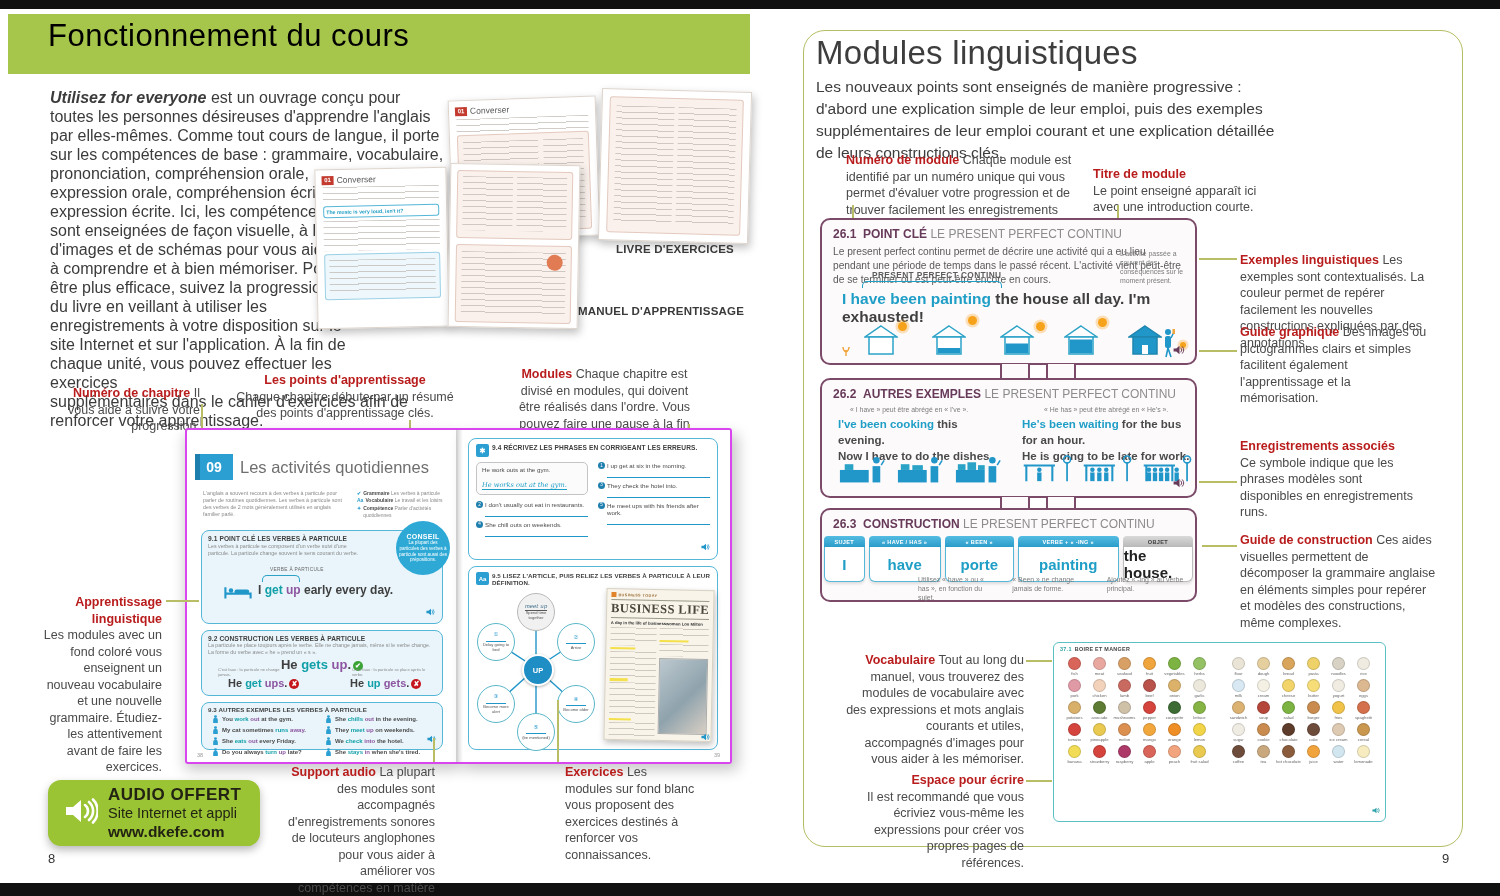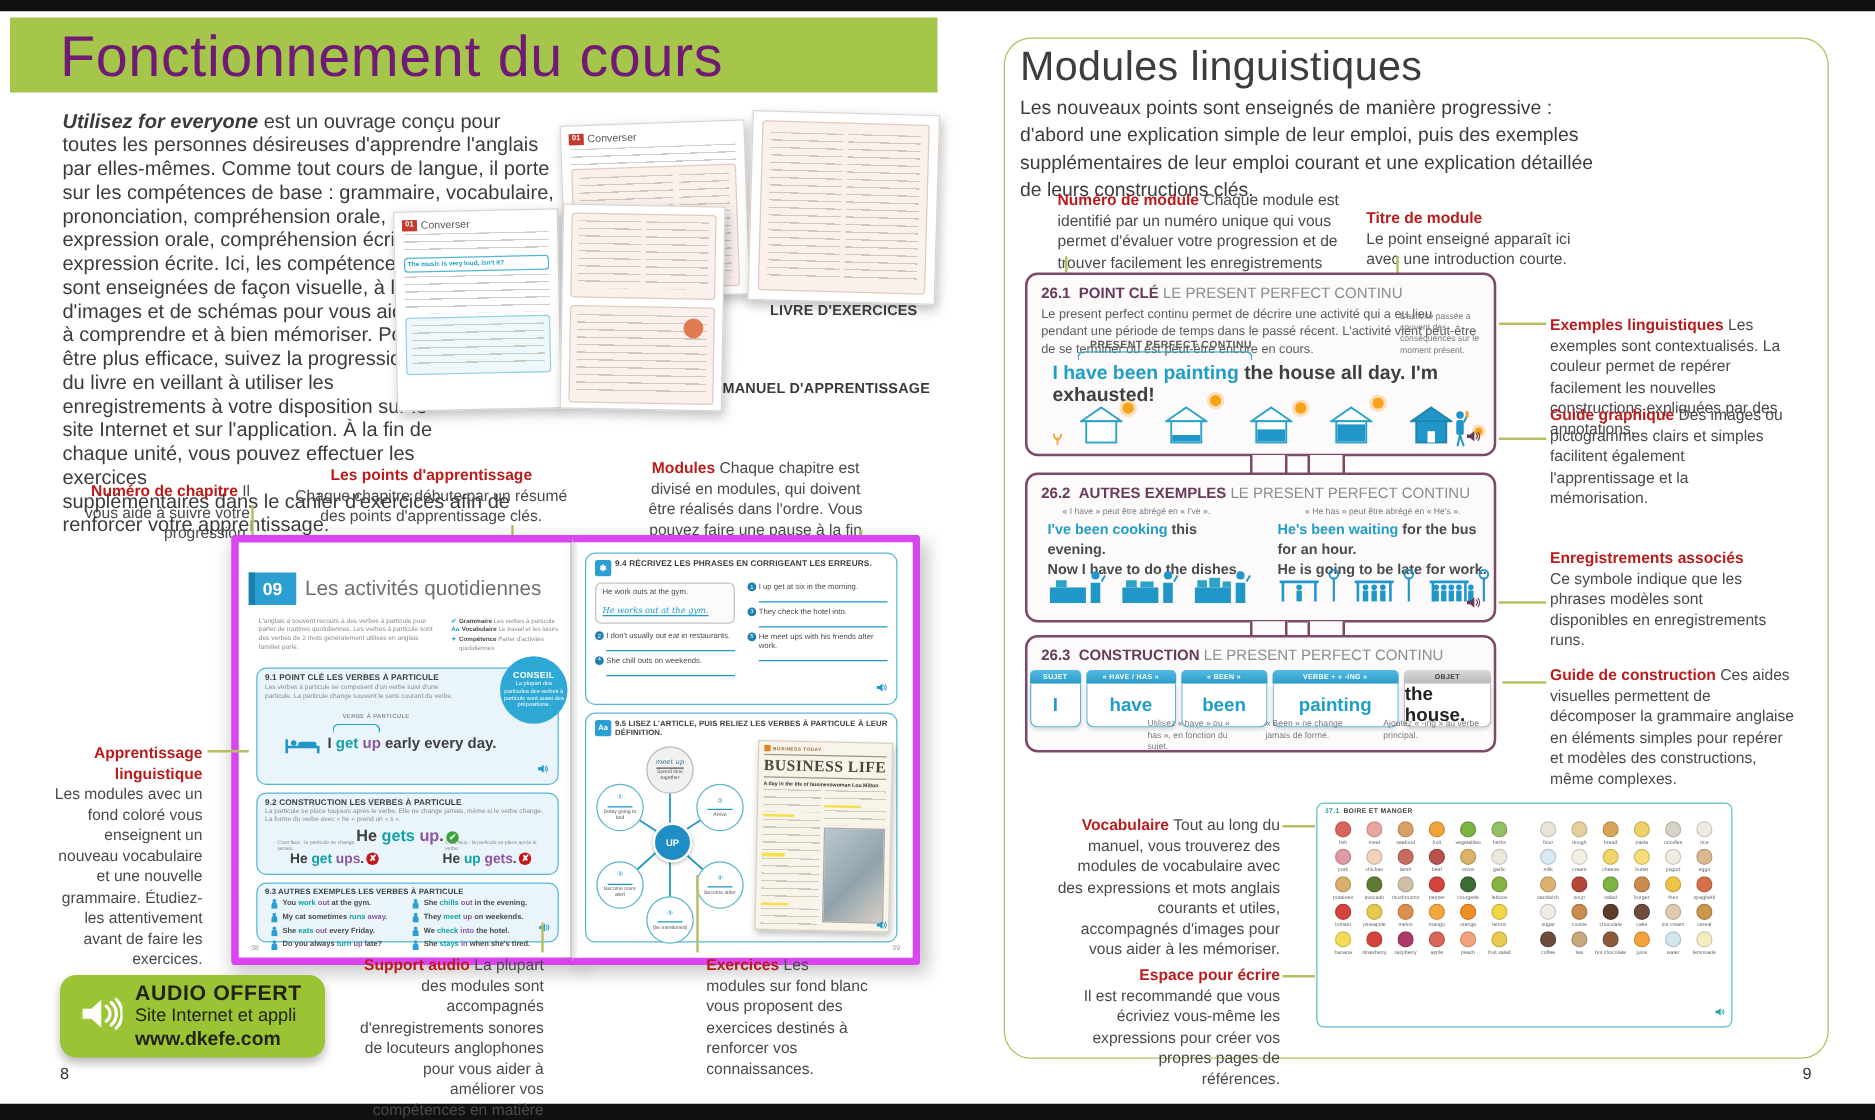--- a/index.html
+++ b/index.html
@@ -2,35 +2,35 @@
 <html><head>
 <meta charset="utf-8">
 <style>
   html,body{margin:0;padding:0}
   body{width:1500px;height:896px;position:relative;background:#fff;overflow:hidden;
        font-family:"Liberation Sans",sans-serif;color:#3c3c3c;-webkit-font-smoothing:antialiased}
   .abs{position:absolute}
   .bar{position:absolute;left:0;width:1500px;background:#101010}
   
   .banner{position:absolute;left:8px;top:14px;width:742px;height:60px;background:#a6c54b}
-  .banner h1{margin:0;padding:4px 0 0 40px;font-size:46px;font-weight:normal;color:#701a75;letter-spacing:.5px}
+  .banner h1{margin:0;padding:4px 0 0 40px;font-size:31px;font-weight:normal;color:#000000;letter-spacing:.5px}
   .introline{font-size:16px;line-height:19px;color:#3b3b3b}
   .ann{position:absolute;font-size:12.5px;line-height:1.32;color:#4a4a4a}
   .ann b{color:#b91c1c}
   .tr{text-align:right}.tc{text-align:center}
   .oline{position:absolute;background:#b9bd66}
   .pglabel{position:absolute;font-weight:bold;font-size:11.5px;color:#3a3a3a;letter-spacing:.2px;white-space:nowrap}
   .pageno{position:absolute;font-size:13px;color:#333}
   
   .tpage{position:absolute;background:#fff;border:1px solid #ddd4cc;box-shadow:2px 4px 9px rgba(0,0,0,.25)}
   .lines{background:repeating-linear-gradient(180deg,#b8b1a9 0,#b8b1a9 1px,transparent 1px,transparent 6px);opacity:.65}
   .pinkbox{background:#faf1ec;border:1px solid #e3c9be;border-radius:3px}
   .redchip{background:#c23b2e;color:#fff;font-size:6px;font-weight:bold;display:inline-flex;align-items:center;justify-content:center}
   
-  .bookpage{position:absolute;background:#fff;border:6px solid #d946ef;box-shadow:0 6px 14px rgba(0,0,0,.22)}
+  .bookpage{position:absolute;background:#fff;border:2px solid #d946ef;box-shadow:0 6px 14px rgba(0,0,0,.22)}
   .p9{position:absolute;border:1.3px solid #55b6d8;border-radius:8px;background:#e9f5fb;overflow:visible}
   .p9.white{background:#fff}
   .p9 h4{margin:0;font-size:6.6px;font-weight:bold;color:#3e3e3e;letter-spacing:.1px}
   .tinytxt{font-size:5.3px;color:#8a8a8a;line-height:1.32}
   .v{color:#12a0a8}.pp{color:#8c56a0}
   .sentL{font-weight:bold;color:#3f3f3f}
   .ok,.bad{display:inline-flex;width:10px;height:10px;border-radius:50%;color:#fff;align-items:center;justify-content:center;font-size:7px;vertical-align:middle;margin-left:2px}
   .ok{background:#3aa335}.bad{background:#c4161c}
   .spk{vertical-align:middle}
   .conseil{position:absolute;right:-8px;top:-10px;width:54px;height:54px;border-radius:50%;background:#2ea9d6;color:#fff;
@@ -667,21 +667,21 @@
         <div class="pbody">I</div>
       </div>
 
       <div class="piece">
         <div class="ptab">« HAVE / HAS »</div>
         <div class="pbody">have</div>
       </div>
 
       <div class="piece">
         <div class="ptab">« BEEN »</div>
-        <div class="pbody">been</div>
+        <div class="pbody">porte</div>
       </div>
 
       <div class="piece">
         <div class="ptab">VERBE + « -ING »</div>
         <div class="pbody">painting</div>
       </div>
 
       <div class="piece">
         <div class="ptab">OBJET</div>
         <div class="pbody">the house.</div>

